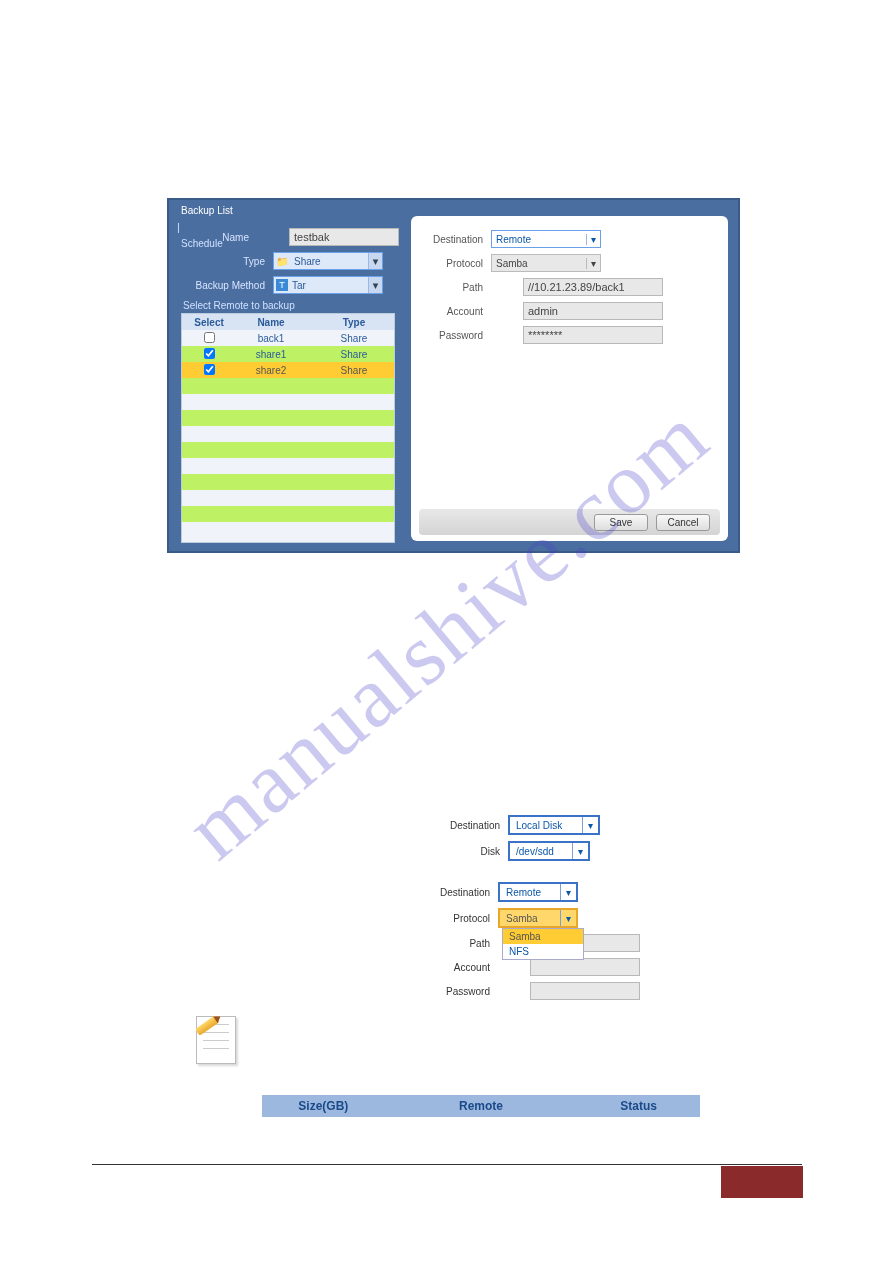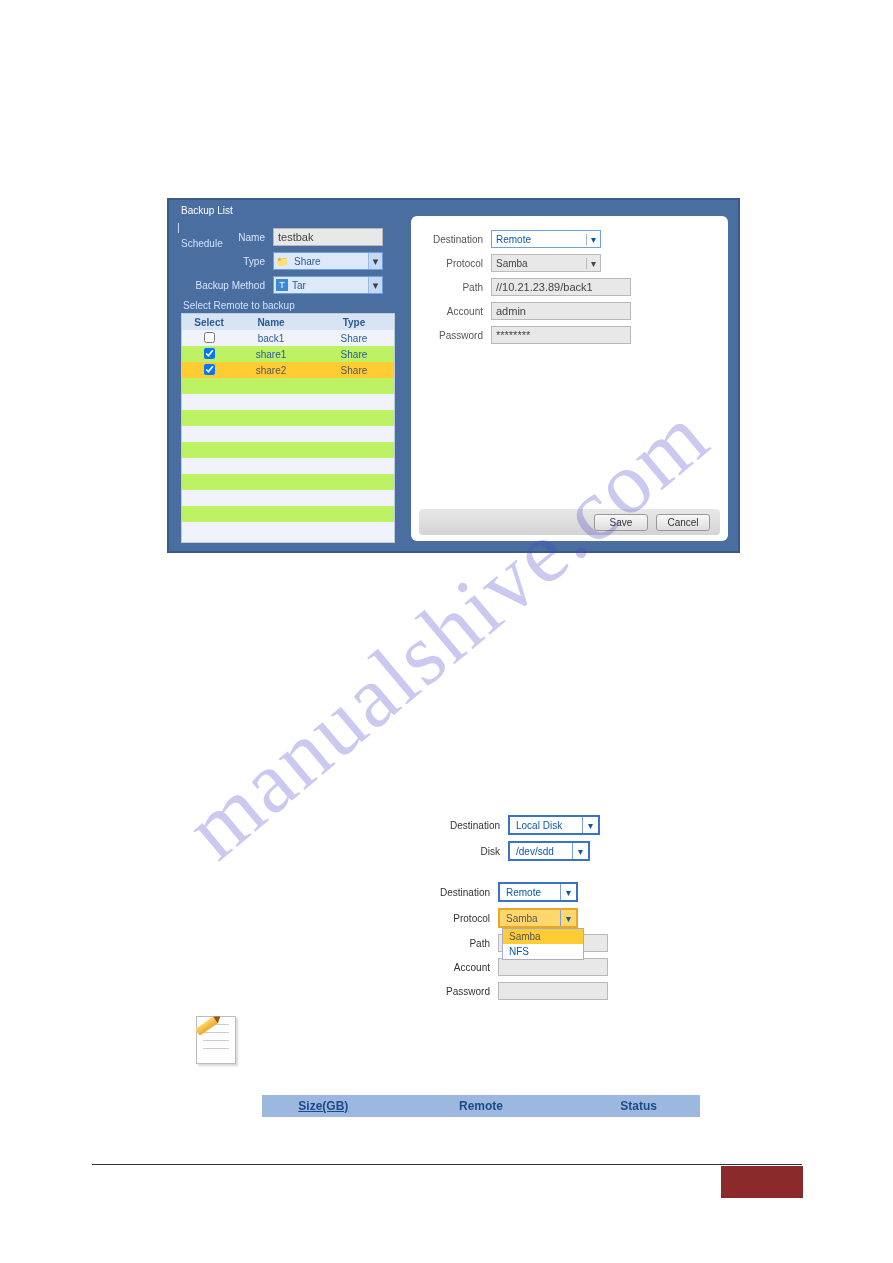--- a/index.html
+++ b/index.html
@@ -26,21 +26,21 @@
   .tab { color: #cfe0ff; font-size: 10px; padding: 1px 4px; }
   .tab.active { color:#fff; background:#4a6ea0; }
   .tab-sep { color:#cfe0ff; }
 
   .left-panel {
     position:absolute; left:12px; top:22px; width:218px;
   }
   .form-row { display:flex; align-items:center; margin: 6px 0; }
   .form-label { width: 92px; text-align: right; color: #d8e4ff; padding-right: 8px; font-size:10px; }
   .text-input {
-    background:#e8e8e8; border:1px solid #b8b8b8; height:18px; width:110px; padding:1px 4px; font-size:11px; color:#444;
+    background:#e8e8e8; border:1px solid #b8b8b8; height:18px; width:110px; padding:1px 4px; font-size:11px; color:#444;margin-left:32px;
   }
   .combo {
     display:flex; border:1px solid #6aa0e8; background:#dde8f8; height:18px; width:110px; align-items:center;
   }
   .combo .ico { width:14px; height:14px; margin:0 2px; display:flex;align-items:center;justify-content:center; font-size:10px;}
   .combo .txt { flex:1; font-size:10px; color:#2a5a99; padding-left:2px;}
   .combo .arrow { width:14px; height:100%; display:flex;align-items:center;justify-content:center; border-left:1px solid #9ab8e0; background:#c8d8f0; color:#345; }
 
   .shares-label { color:#cfe0ff; font-size:10px; margin:4px 0 2px 2px; }
   .shares-table {
@@ -300,21 +300,21 @@
       <div class="body"></div>
         <div class="tip"></div>
     </div>
   </div>
 
   <div class="disk-wrap">
     <div style="height:10px;"></div>
     <table class="disk-table">
       <tbody>
           <tr>
-        <th style="width:28%;text-decoration:underline;">Size(GB)</th>
+        <th style="width:28%;">Size(GB)</th>
         <th style="width:44%;">Remote</th>
         <th style="width:28%;">Status</th>
       </tr>
     </tbody>
       </table>
   </div>
 
   <div class="divider"></div>
   <div class="red-block"></div>
 

